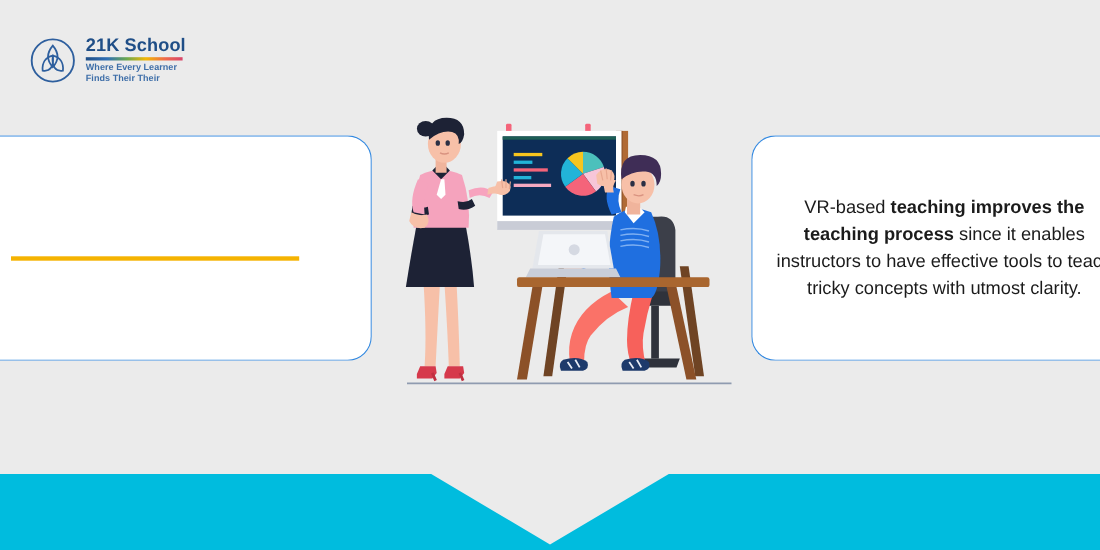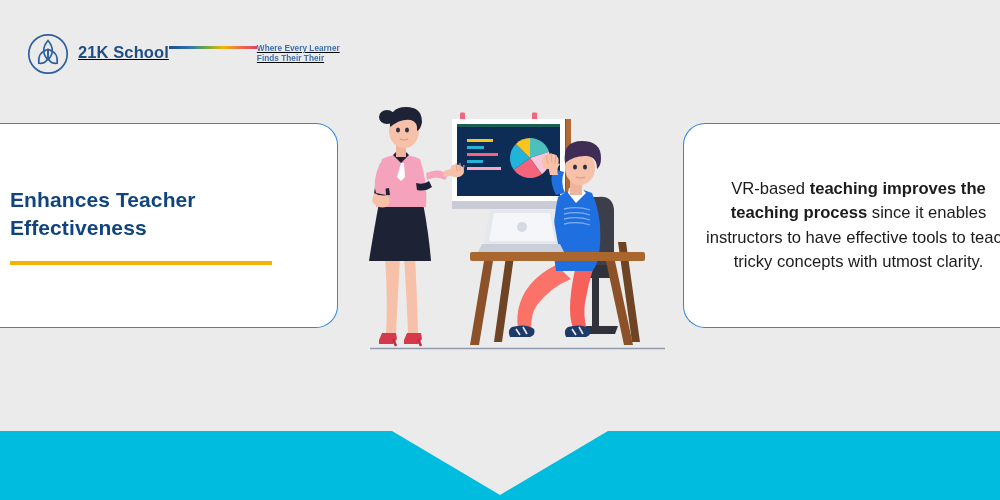--- a/index.html
+++ b/index.html
@@ -7,21 +7,21 @@
     width:1000px;height:500px;overflow:hidden;
     background:#ebebeb;
     font-family:"Liberation Sans", sans-serif;
     position:relative;
   }
   .stage{position:absolute;left:0;top:0;width:1000px;height:500px;background:#ebebeb;overflow:hidden;}
 
   
   .logo{position:absolute;left:27px;top:33px;display:flex;align-items:center;gap:9px;}
   .logo-mark{width:42px;height:42px;position:relative;flex:none;}
-  .logo-text{display:flex;flex-direction:row;justify-content:flex-start;text-decoration:underline;}
+  .logo-text{display:flex;flex-direction:column;justify-content:flex-start;}
   .logo-name{font-size:16.5px;font-weight:bold;color:#1f4e87;letter-spacing:.1px;line-height:1.05;}
   .logo-rule{height:2.5px;width:88px;margin:2px 0 2.5px 0;
     background:linear-gradient(90deg,#1f4e87 0%,#2f6fb5 22%,#6aa84f 42%,#f2b705 62%,#ef6a4b 82%,#d8456b 100%);}
   .logo-tag{font-size:8.2px;color:#3e6ea8;line-height:1.22;font-weight:bold;letter-spacing:.05px;}
 
   
   .card{
     position:absolute;background:#ffffff;border:1.4px solid #2e86e0;
     box-sizing:border-box;
   }
@@ -72,24 +72,20 @@
       <div class="logo-name">21K School</div>
       <div class="logo-rule"></div>
       <div class="logo-tag">
         <div>Where Every Learner</div>
         <div>Finds Their Their</div>
       </div>
     </div>
   </div>
 
   <div class="card card-left">
-    <div class="card-left-title">
-      <div>Enhances Teacher</div>
-      <div>Effectiveness</div>
-    </div>
     <div class="card-left-rule"></div>
   </div>
 
   <div class="card card-right">
     <div class="card-right-text">
       <span>VR-based </span><b>teaching improves the teaching process</b><span> since it enables instructors to have effective tools to teach tricky concepts with utmost clarity.</span>
     </div>
   </div>
 
   <div class="illo">

